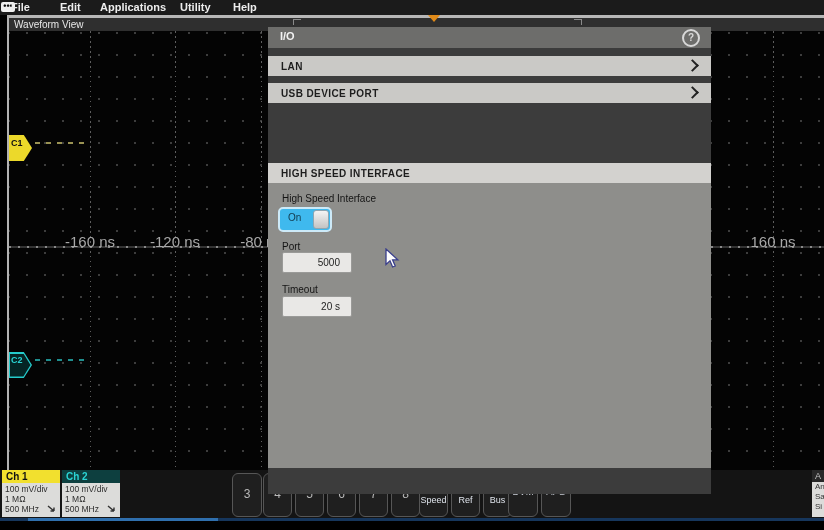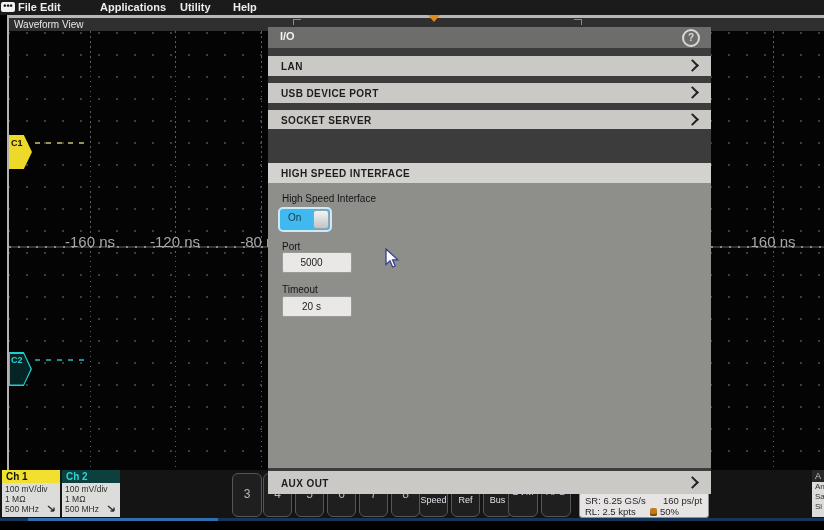--- a/index.html
+++ b/index.html
@@ -26,21 +26,21 @@
 
   .graticule{left:9px;top:31px;width:815px;height:439px;background-color:#040404;z-index:1;
     background-image:radial-gradient(circle,#3d3d3d 0.8px,transparent 1.4px);
     background-size:18px 22px;background-position:9px 13px;}
   .vline{position:absolute;top:0;width:1px;height:439px;
     background:repeating-linear-gradient(to bottom,#5e5e5e 0 1.5px,transparent 1.5px 5px);}
   .axis{position:absolute;left:0;top:215px;width:815px;height:1.5px;
     background:repeating-linear-gradient(to right,#8a8a8a 0 2px,#333 2px 9px);}
   .axis-label{position:absolute;top:202px;transform:translateX(-50%);font-size:15px;color:#a8a8a8;}
 
-  .chmark{position:absolute;width:24px;height:34px;z-index:4;}
+  .chmark{position:absolute;width:24px;height:26px;z-index:4;}
   .chmark .shape{position:absolute;inset:0;clip-path:polygon(0 0,66% 0,100% 50%,66% 100%,0 100%);}
   .chmark .shape.inner{inset:1.5px 1.5px 1.5px 1.5px;}
   .chmark .lbl{position:absolute;left:3px;top:2px;font-size:9px;font-weight:700;line-height:12px;}
   .chdash{position:absolute;height:2px;width:50px;z-index:4;}
   .dash-y{background:repeating-linear-gradient(to right,#9a9353 0 5px,transparent 5px 11px);}
   .dash-c{background:repeating-linear-gradient(to right,#1f8f8f 0 5px,transparent 5px 11px);}
 
   
   .dialog{left:268px;top:27px;width:443px;height:467px;background:#3c3c3c;z-index:40;}
   .dlg-header{position:absolute;left:0;top:0;width:443px;height:21px;background:#6d6d6b;text-decoration:underline;}
@@ -54,21 +54,21 @@
         border-top:2px solid #222;border-right:2px solid #222;transform:rotate(45deg);}
   .hsi-row{background:#d3d2cf;}
   .panel{position:absolute;left:0;top:156px;width:443px;height:285px;background:#8e8e8b;}
   .plabel{position:absolute;font-size:10px;color:#141414;}
   .toggle{position:absolute;left:10px;top:24px;width:54px;height:25px;background:#3fb9ee;
           border:2px solid #cdeaf8;border-radius:5px;box-sizing:border-box;}
   .toggle .on{position:absolute;left:8px;top:3px;font-size:10px;font-weight:400;color:#123a4e;}
   .toggle .knob{position:absolute;right:1px;top:1px;bottom:1px;width:16px;border-radius:3px;
           background:linear-gradient(#f4f4f4,#c3c3c3);border:1px solid #8fa6b2;box-sizing:border-box;}
   .field{position:absolute;left:14px;width:70px;height:21px;background:#e9e8e6;border:1px solid #9a9a98;
-         border-radius:2px;box-sizing:border-box;font-size:10px;color:#222;text-align:center;
+         border-radius:2px;box-sizing:border-box;font-size:10px;color:#222;text-align:right;
          line-height:19px;padding-right:11px;}
 
   
   .bottombar{left:0;top:470px;width:824px;height:48px;background:#141414;z-index:10;}
   .badge{position:absolute;top:0;width:58px;height:47px;}
   .badge .bh{position:absolute;left:0;top:0;right:0;height:13px;font-size:10px;font-weight:700;
              line-height:13px;padding-left:4px;box-sizing:border-box;}
   .badge .bb{position:absolute;left:0;top:13px;right:0;bottom:0;background:#dcdcda;}
   .badge .bl{position:absolute;left:3px;font-size:8.5px;color:#2e2e2e;line-height:10px;white-space:nowrap;}
   .nbtn{position:absolute;top:3px;height:44px;background:#1f1f1f;border:1px solid #565656;border-radius:6px;
@@ -98,22 +98,22 @@
 
   .cursor{left:385px;top:248px;z-index:99;}
 </style>
 </head>
 <body>
 
 <div class="stage">
 
   <div class="abs menubar">
     <span class="menu-icon">•••</span>
-    <span class="menu-item" style="left:18px">File</span>
-    <span class="menu-item" style="left:40px">Edit</span>
+    <span class="menu-item" style="left:11px">File</span>
+    <span class="menu-item" style="left:60px">Edit</span>
     <span class="menu-item" style="left:100px">Applications</span>
     <span class="menu-item" style="left:180px">Utility</span>
     <span class="menu-item" style="left:233px">Help</span>
   </div>
 
   <div class="abs wave-left-edge"></div>
   <div class="abs wave-topstrip"></div>
   <div class="abs trig-pos"></div>
   <div class="abs bracket l"></div>
   <div class="abs bracket r"></div>
@@ -158,44 +158,36 @@
     </div>
 
     <div class="drow" style="top:29px;height:20px">
       <span class="rlbl">LAN</span>
       <span class="chev"></span>
     </div>
     <div class="drow" style="top:56px;height:20px">
       <span class="rlbl">USB DEVICE PORT</span>
       <span class="chev"></span>
     </div>
-    <div class="drow" style="top:83px;height:19px">
-      <span class="rlbl">SOCKET SERVER</span>
-      <span class="chev"></span>
-    </div>
     <div class="drow hsi-row" style="top:136px;height:20px">
       <span class="rlbl">HIGH SPEED INTERFACE</span>
     </div>
 
     <div class="panel">
       <span class="plabel" style="left:14px;top:10px">High Speed Interface</span>
       <div class="toggle">
         <span class="on">On</span>
         <span class="knob"></span>
       </div>
       <span class="plabel" style="left:14px;top:58px">Port</span>
       <div class="field" style="top:69px">5000</div>
       <span class="plabel" style="left:14px;top:101px">Timeout</span>
       <div class="field" style="top:113px">20 s</div>
     </div>
 
-    <div class="drow" style="top:444px;height:23px">
-      <span class="rlbl">AUX OUT</span>
-      <span class="chev"></span>
-    </div>
   </div>
 
   <div class="abs bottombar">
 
     <div class="badge" style="left:2px">
       <div class="bh" style="background:#f2e02e;color:#111">Ch 1</div>
       <div class="bb">
         <span class="bl" style="top:1px">100 mV/div</span>
         <span class="bl" style="top:11px">1 MΩ</span>
         <span class="bl" style="top:21px">500 MHz</span>
@@ -233,27 +225,20 @@
       <div>Ref</div>
     </div>
     <div class="nbtn two" style="left:483px;width:29px">
       <div>New</div>
       <div>Bus</div>
     </div>
 
     <div class="nbtn sm" style="left:508px;width:30px">DVM</div>
     <div class="nbtn sm" style="left:541px;width:30px">AFG</div>
 
-    <div class="statusbox">
-      <span class="s" style="left:5px;top:2px">SR: 6.25 GS/s</span>
-      <span class="s" style="left:5px;top:13px">RL: 2.5 kpts</span>
-      <span class="s" style="left:83px;top:2px">160 ps/pt</span>
-      <span class="pos-icon"></span>
-      <span class="s" style="left:80px;top:13px">50%</span>
-    </div>
 
 
     <div class="clipped">
       <div class="th">A</div>
       <div class="tb">
         <span class="cl" style="top:0px">An</span>
         <span class="cl" style="top:10px">Sa</span>
         <span class="cl" style="top:20px">Si</span>
       </div>
     </div>

